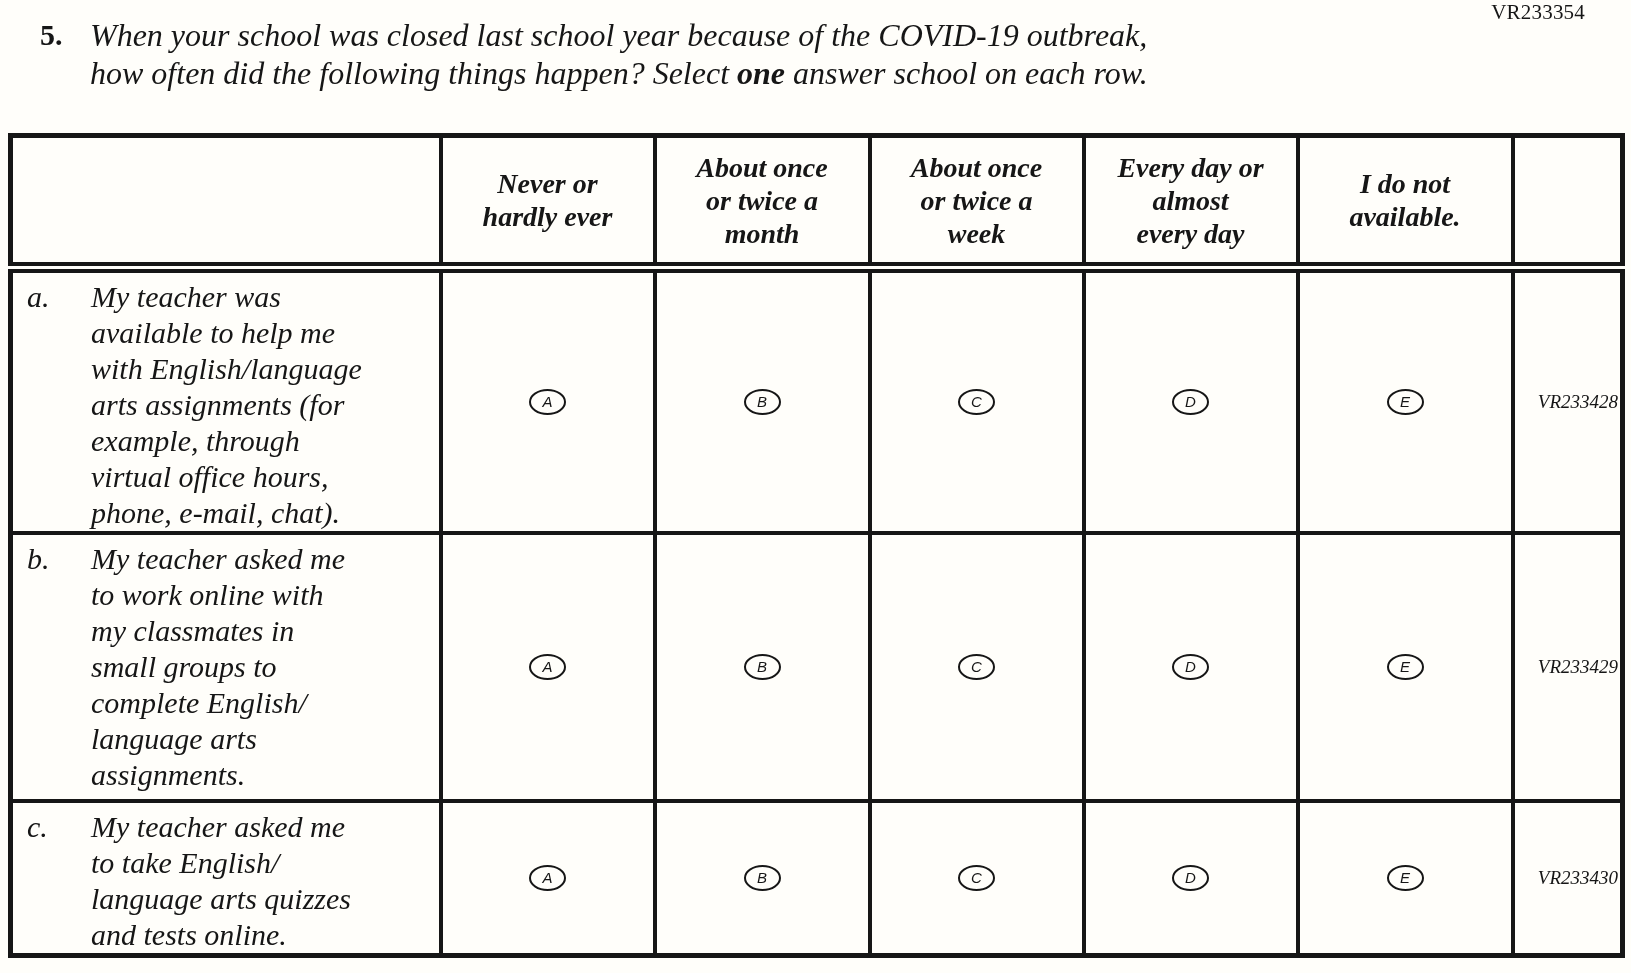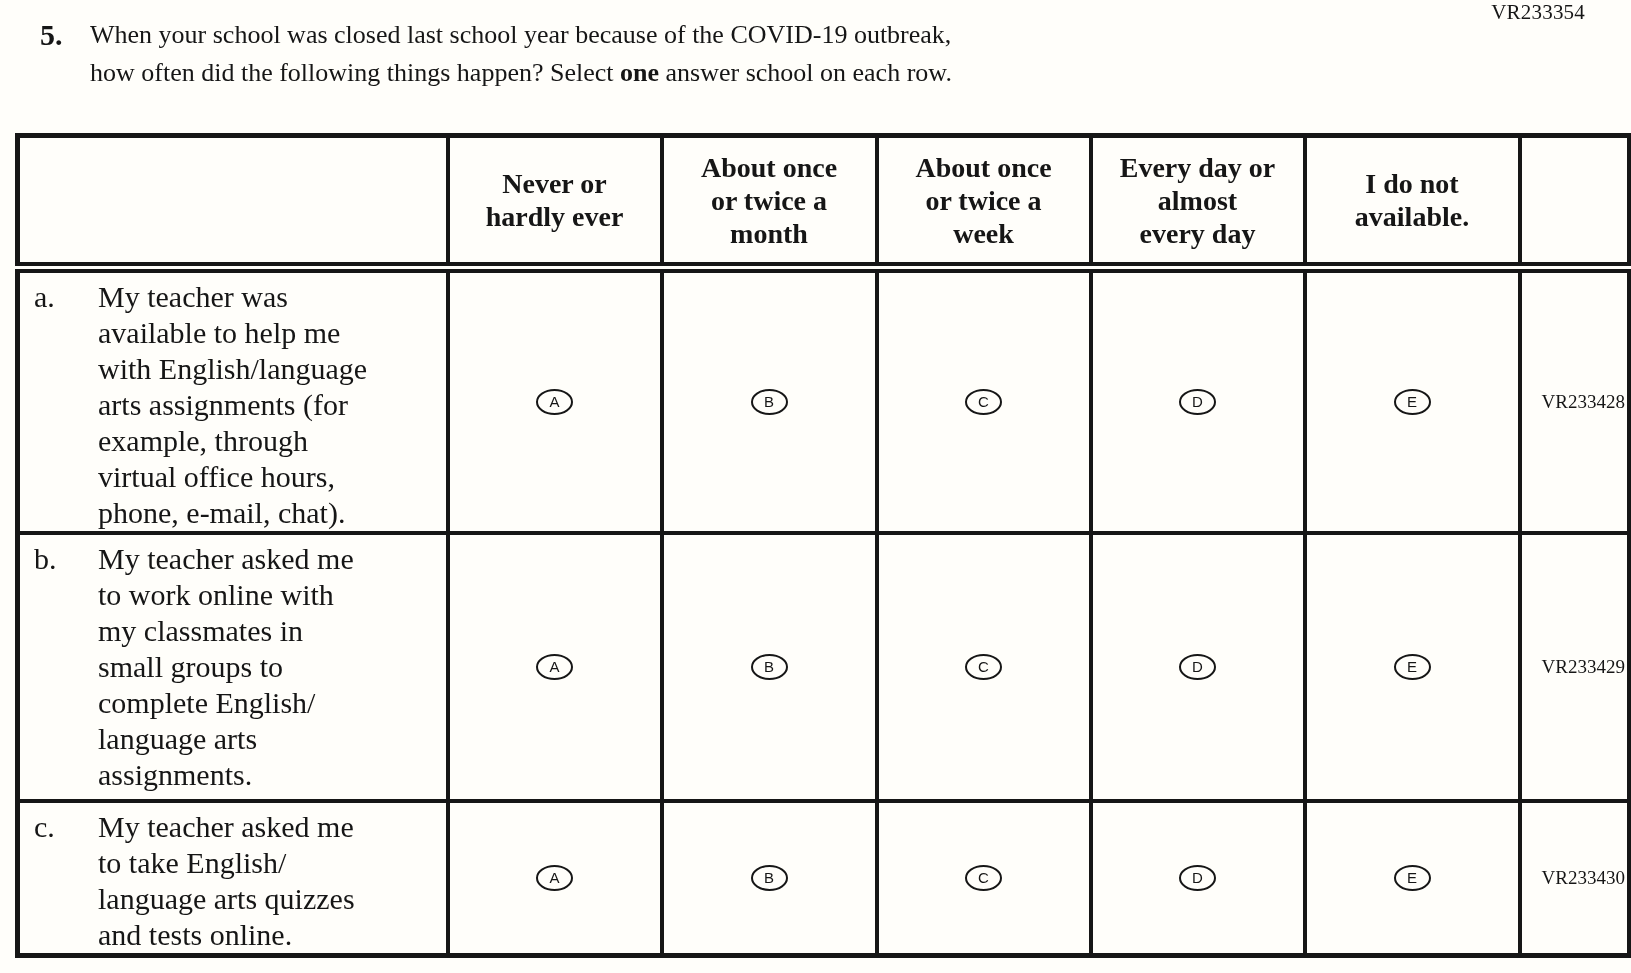--- a/index.html
+++ b/index.html
@@ -23,34 +23,36 @@
     display:flex;
   }
   .qnum {
     font-weight:bold;
     font-size:30px;
     line-height:38px;
     width:50px;
     flex:0 0 50px;
   }
   .qtext {
-    font-size:26px;
+    font-size:32px;
     line-height:38px;
     white-space:pre-line;
     max-width:1300px;
+    font-style:italic;
   }
   .qtext b { font-weight:bold; }
 
   table.grid {
     position:absolute;
-    left:15px; top:133px;
+    left:8px; top:133px;
     width:1612px;
     border-collapse:collapse;
     table-layout:fixed;
     border:5px solid #161616;
+    font-style:italic;
   }
   table.grid td, table.grid th {
     border:4px solid #161616;
     background:#fffefa;
   }
   table.grid thead th {
     border-bottom:11px double #161616;
     height:132px;
     vertical-align:middle;
     text-align:center;

